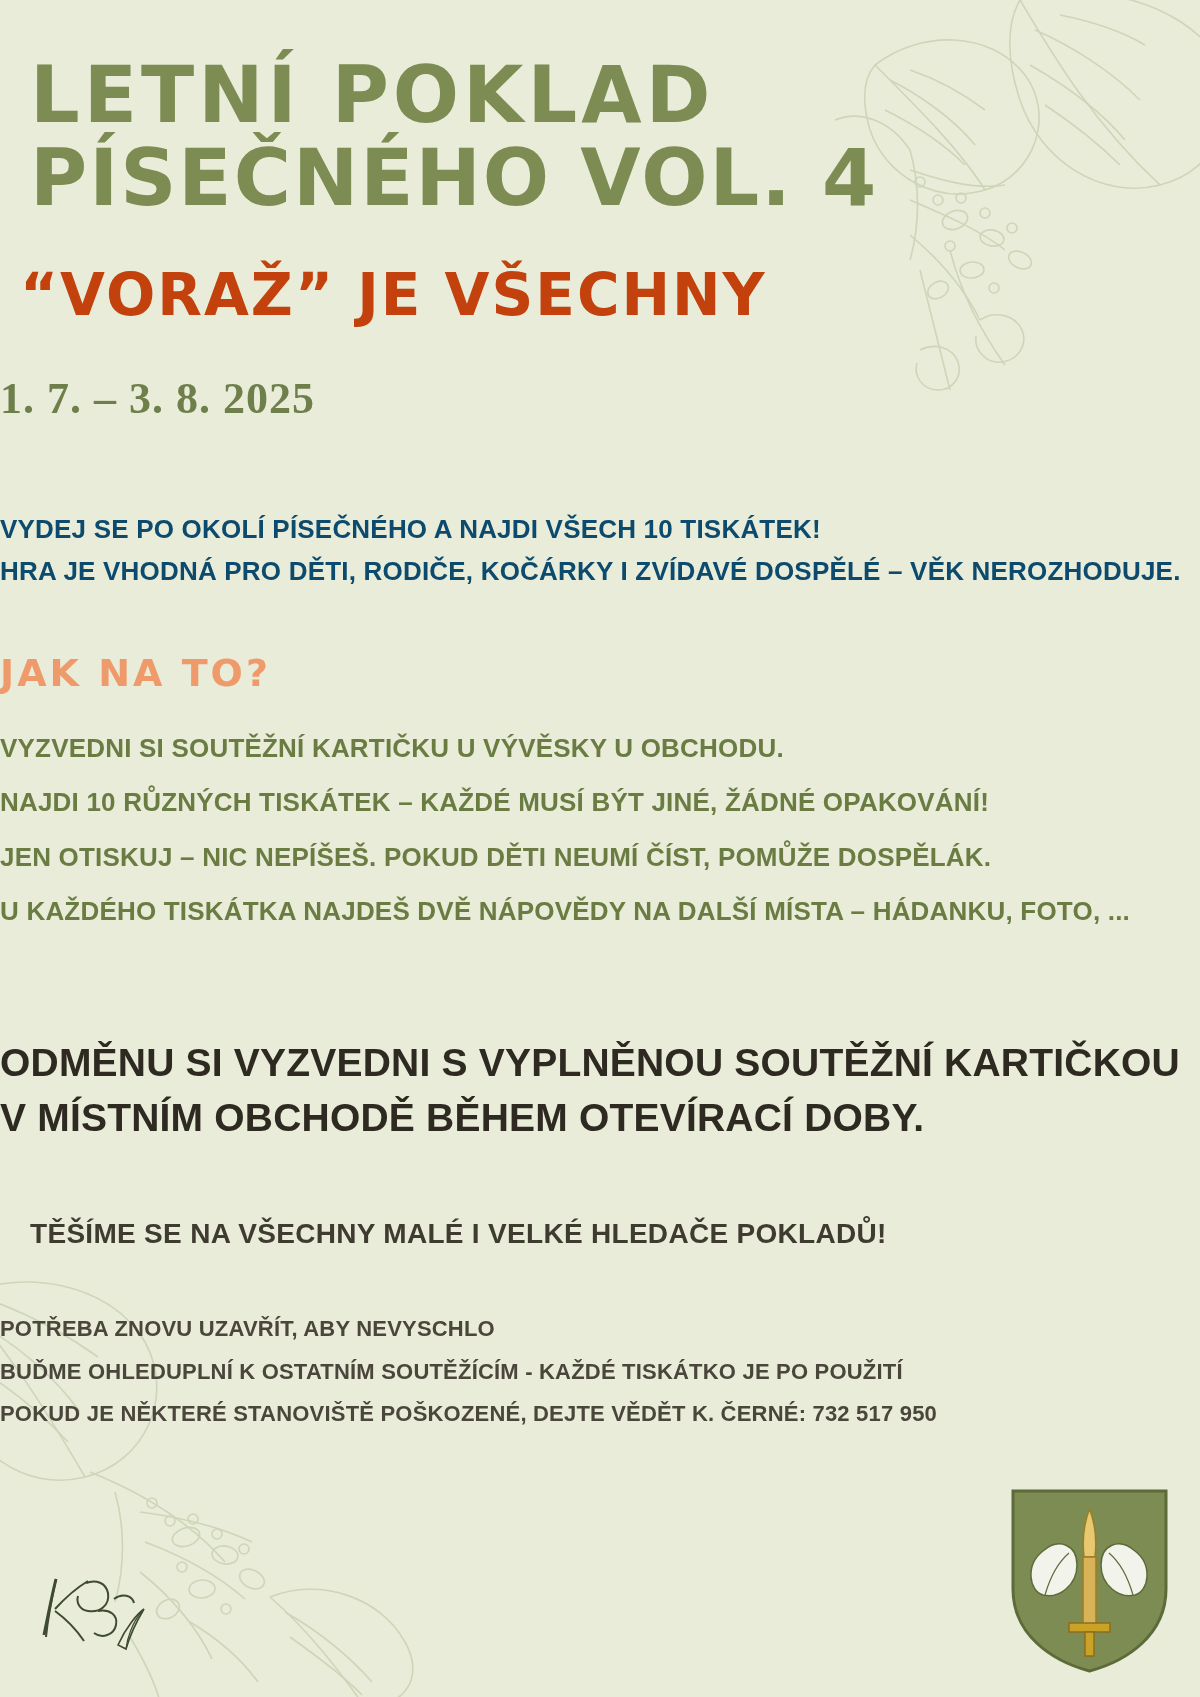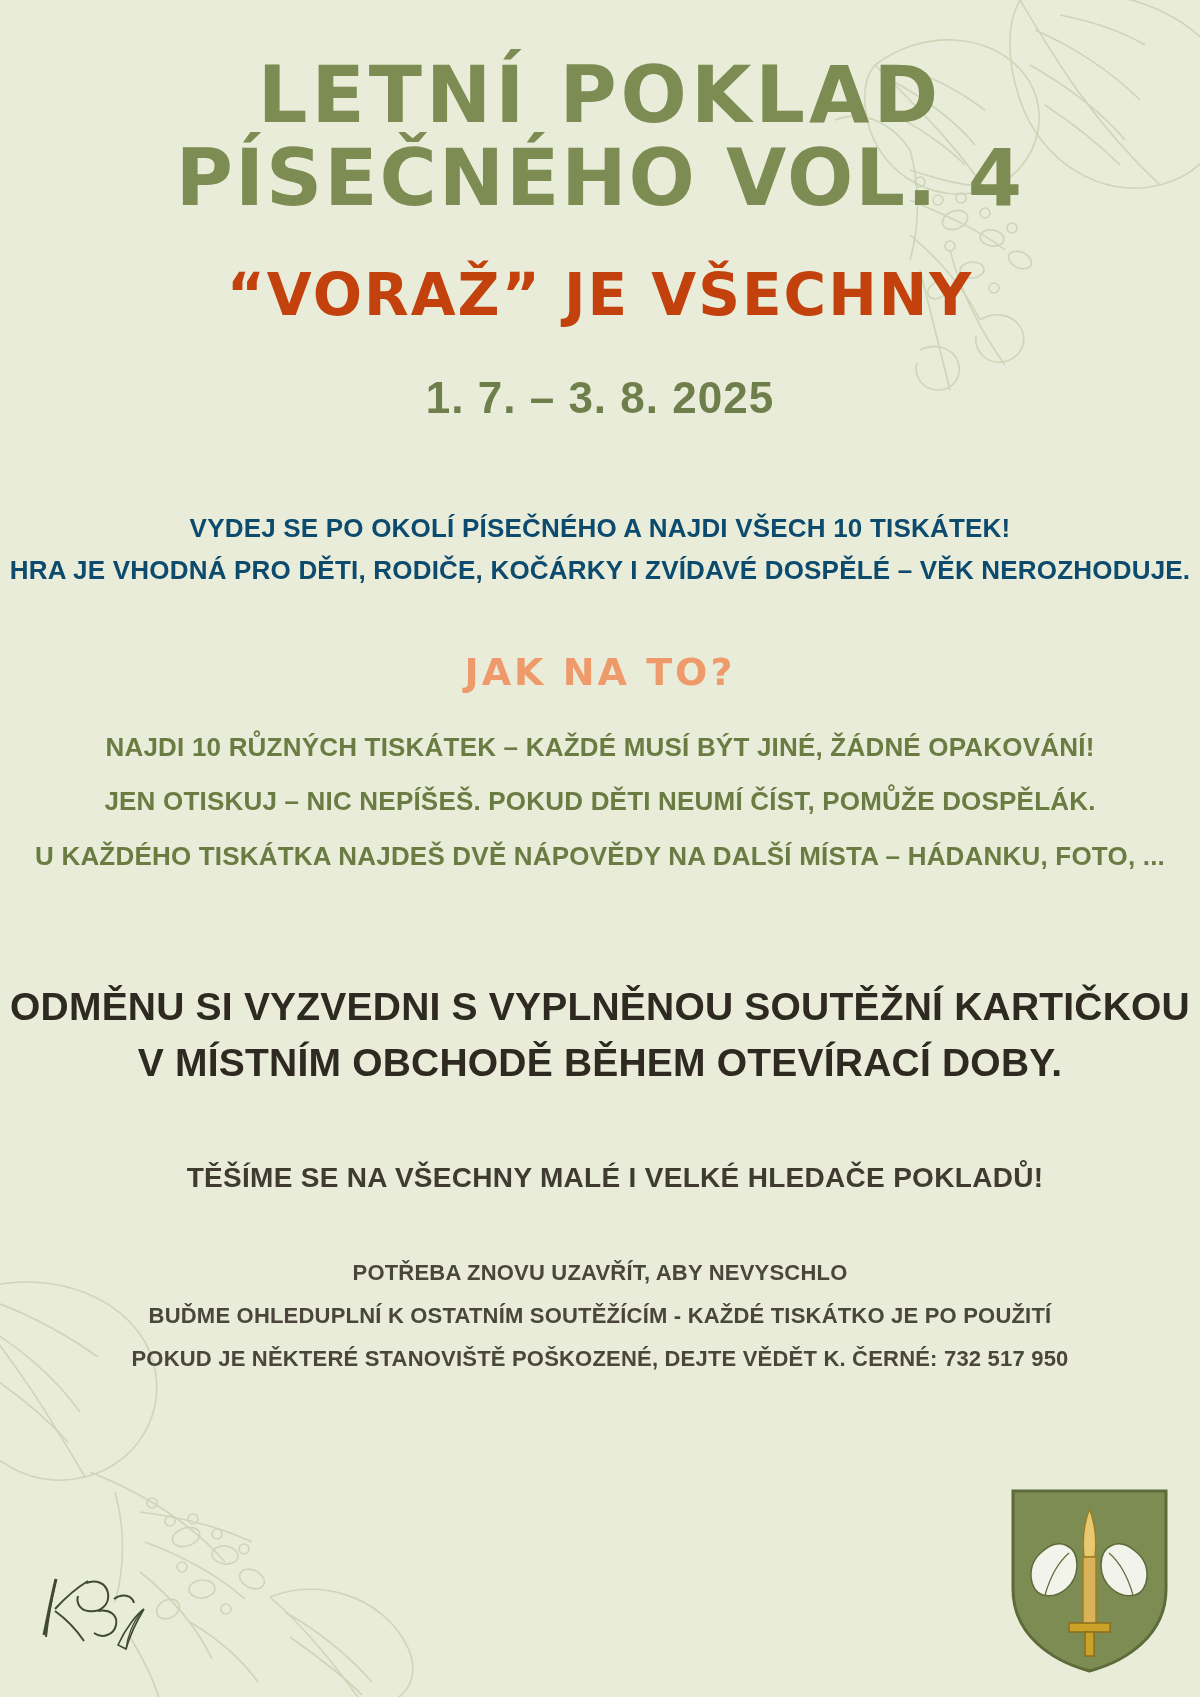--- a/index.html
+++ b/index.html
@@ -39,21 +39,20 @@
     bottom: -10px;
     left: -60px;
     width: 560px;
     height: 470px;
   }
 
   
   .content {
     position: relative;
     z-index: 3;
-    text-align: center;
     padding-top: 54px;
   }
 
   .title-main {
     font-family: "DejaVu Sans", sans-serif;
     font-weight: bold;
     color: #7d8c52;
     font-size: 78px;
     line-height: 1.06;
     letter-spacing: 4px;
@@ -69,21 +68,21 @@
     font-family: "DejaVu Sans", sans-serif;
     font-weight: bold;
     color: #c2410c;
     font-size: 58px;
     letter-spacing: 2px;
     margin: 42px 20px 0 20px;
     text-transform: uppercase;
   }
 
   .dates {
-    font-family: Liberation Sans, sans-serif;
+    font-family: Liberation Serif, serif;
     font-weight: bold;
     color: #6f7f4c;
     font-size: 44px;
     letter-spacing: 1px;
     margin-top: 44px;
   }
 
   .intro {
     margin-top: 84px;
     color: #0c4a6e;
@@ -254,20 +253,21 @@
     <div class="dates">1. 7. – 3. 8. 2025</div>
 
     <div class="intro">
       <span class="row">VYDEJ SE PO OKOLÍ PÍSEČNÉHO A NAJDI VŠECH 10 TISKÁTEK!</span>
       <span class="row">HRA JE VHODNÁ PRO DĚTI, RODIČE, KOČÁRKY I ZVÍDAVÉ DOSPĚLÉ – VĚK NEROZHODUJE.</span>
     </div>
 
     <div class="howto-head">JAK NA TO?</div>
 
     <div class="steps">
+      <span class="row">VYZVEDNI SI SOUTĚŽNÍ KARTIČKU U VÝVĚSKY U OBCHODU.</span>
       <span class="row">NAJDI 10 RŮZNÝCH TISKÁTEK – KAŽDÉ MUSÍ BÝT JINÉ, ŽÁDNÉ OPAKOVÁNÍ!</span>
       <span class="row">JEN OTISKUJ – NIC NEPÍŠEŠ. POKUD DĚTI NEUMÍ ČÍST, POMŮŽE DOSPĚLÁK.</span>
       <span class="row">U KAŽDÉHO TISKÁTKA NAJDEŠ DVĚ NÁPOVĚDY NA DALŠÍ MÍSTA – HÁDANKU, FOTO, ...</span>
     </div>
 
     <div class="reward">
       <span class="row">ODMĚNU SI VYZVEDNI S VYPLNĚNOU SOUTĚŽNÍ KARTIČKOU</span>
       <span class="row">V MÍSTNÍM OBCHODĚ BĚHEM OTEVÍRACÍ DOBY.</span>
     </div>
 

